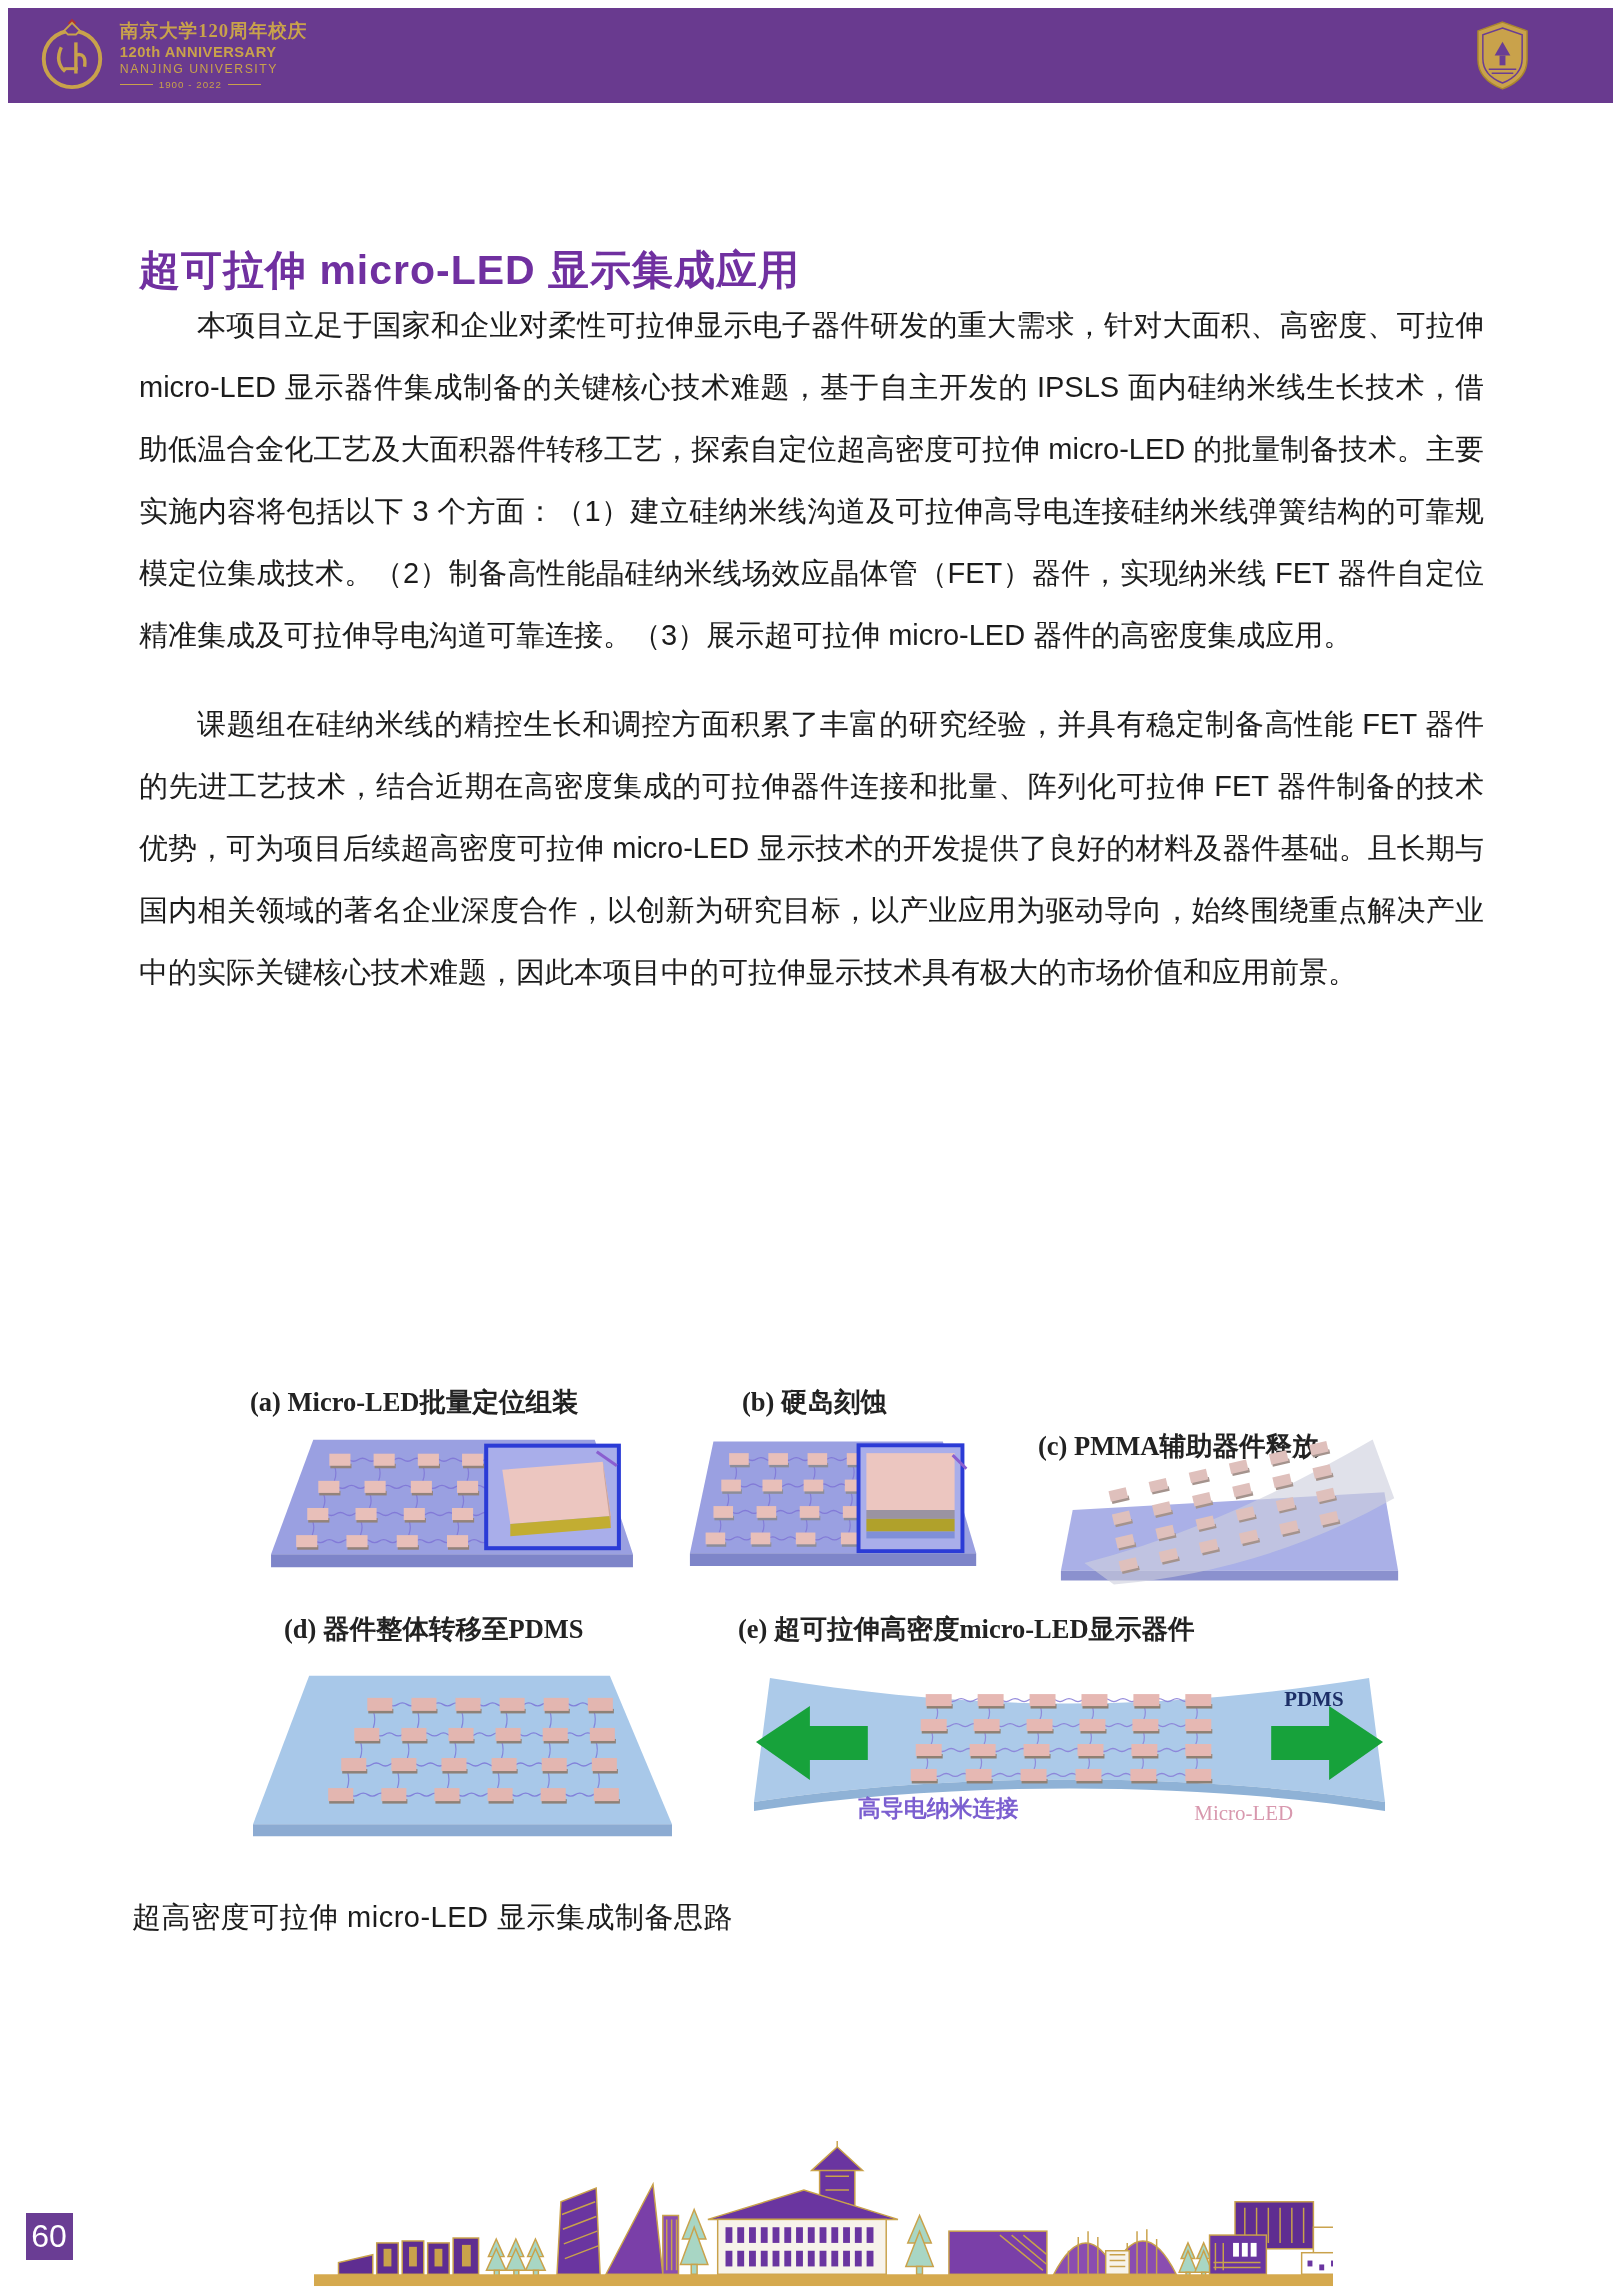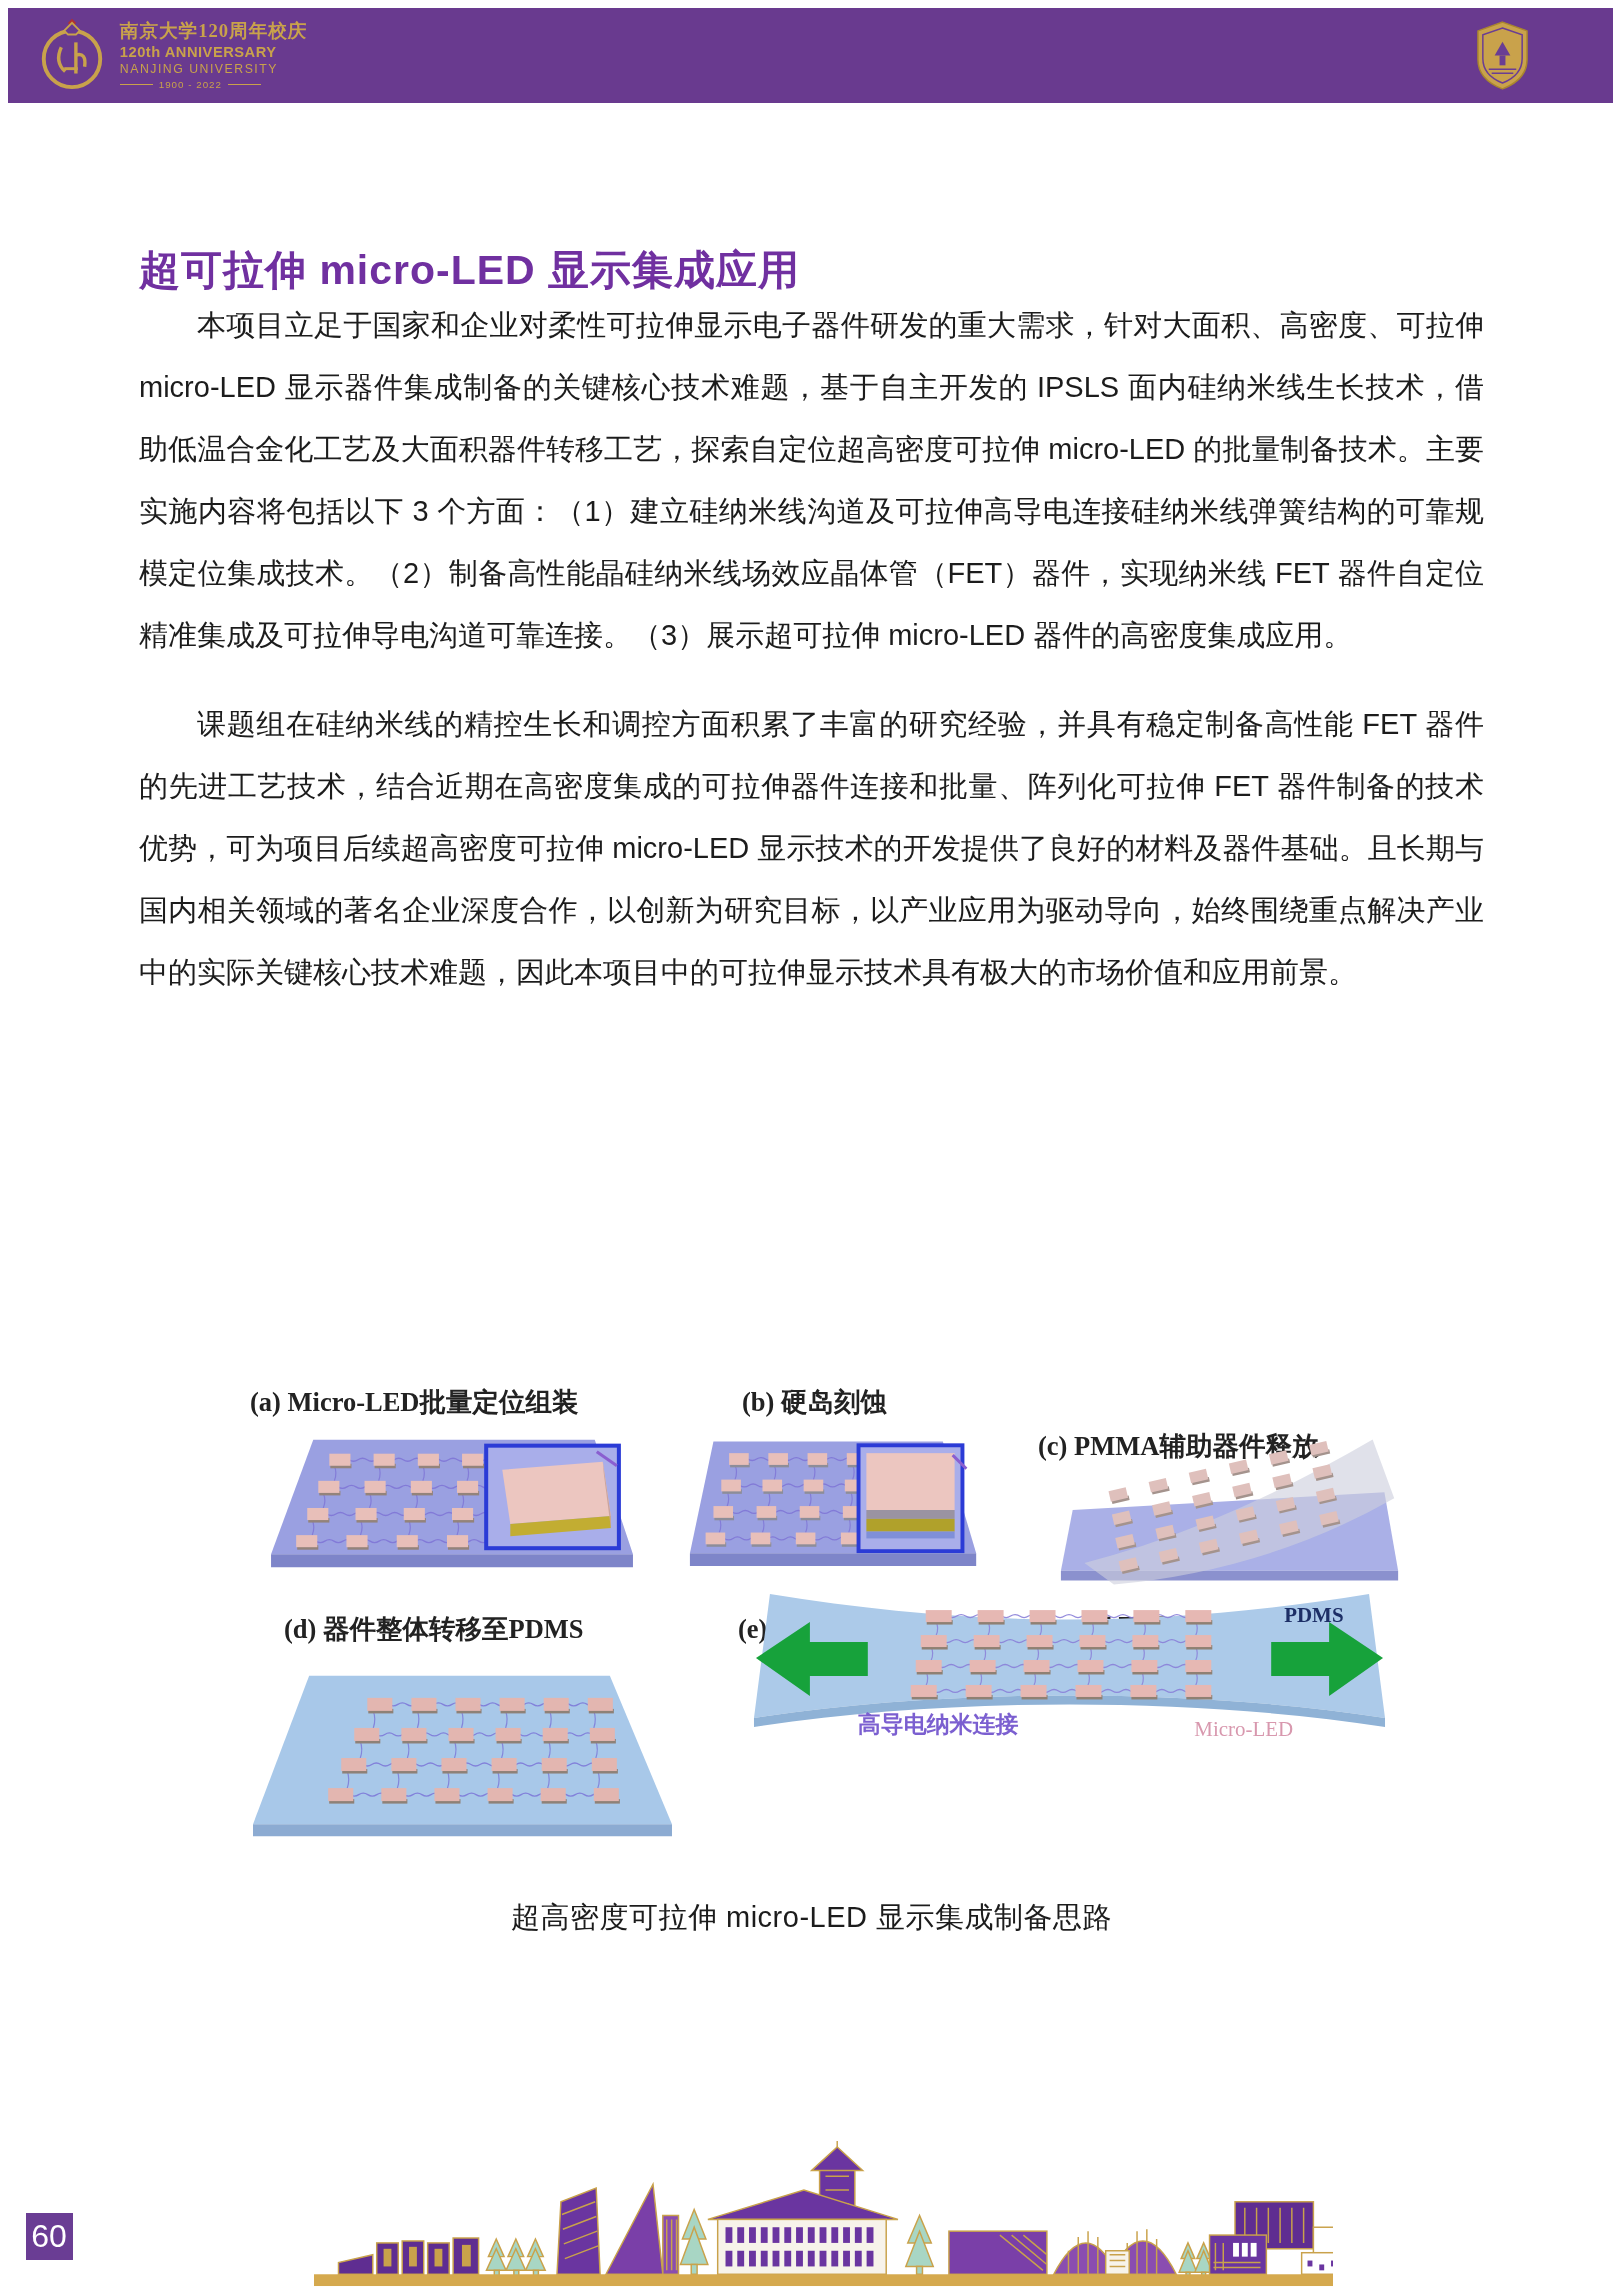--- a/index.html
+++ b/index.html
@@ -30,25 +30,25 @@
   
   .fig-label{position:absolute;font-family:"Liberation Serif",serif;font-weight:bold;font-size:26.5px;
              color:#222;white-space:nowrap;}
   #lab-a{left:250px;top:1384px;} #lab-b{left:742px;top:1384px;} #lab-c{left:1038px;top:1384px;margin-top:44px;}
   #lab-d{left:284px;top:1611px;} #lab-e{left:738px;top:1611px;}
   .panel{position:absolute;}
   #pan-a{left:263px;top:1423px;width:377px;height:174px;}
   #pan-b{left:686px;top:1423px;width:299px;height:174px;}
   #pan-c{left:1057px;top:1423px;width:348px;height:174px;}
   #pan-d{left:247px;top:1653px;width:431px;height:201px;}
-  #pan-e{left:740px;top:1567px;width:659px;height:201px;}
+  #pan-e{left:740px;top:1651px;width:659px;height:201px;}
   .panel svg{width:100%;height:100%;display:block;}
   .panel text{font-family:"Liberation Serif",serif;}
   text.ann-sans{font-family:"Liberation Sans",sans-serif;font-weight:bold;}
-  .figure-caption{position:absolute;left:139px;top:1898px;width:1345px;text-align:center;
+  .figure-caption{position:absolute;left:132px;top:1898px;width:1345px;
                   font-size:29px;color:#1c1c1c;letter-spacing:0.5px;}
 
   
   .page-num{position:absolute;left:25.5px;top:2213px;width:47px;height:47px;background:#6a3d94;
             color:#fff;font-size:32px;display:flex;align-items:center;justify-content:center;}
   .skyline{position:absolute;left:314px;top:2141px;width:1019px;height:147px;}
 </style>
 </head>
 <body>
 

